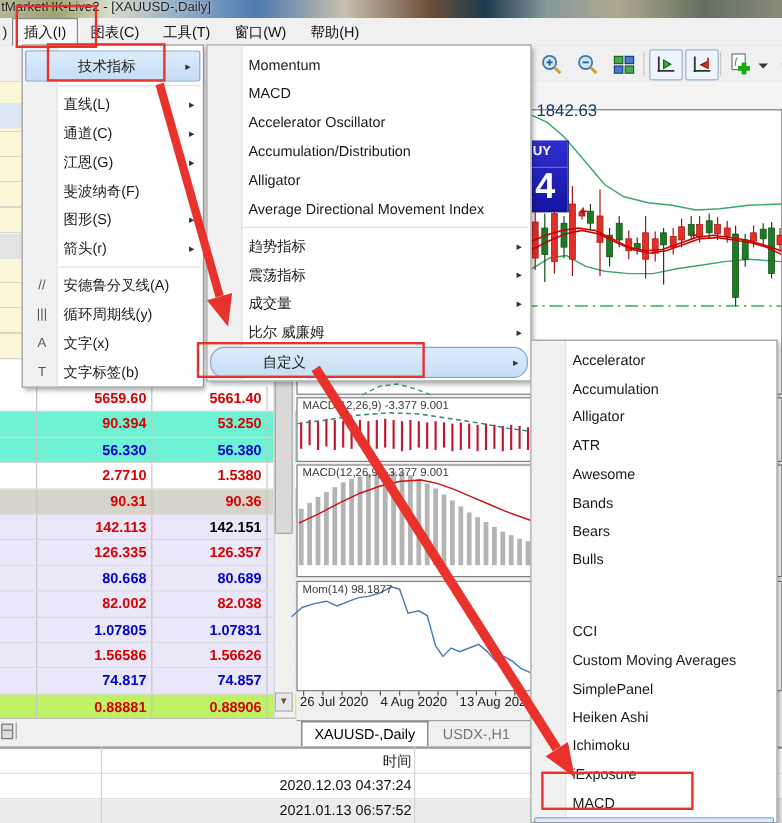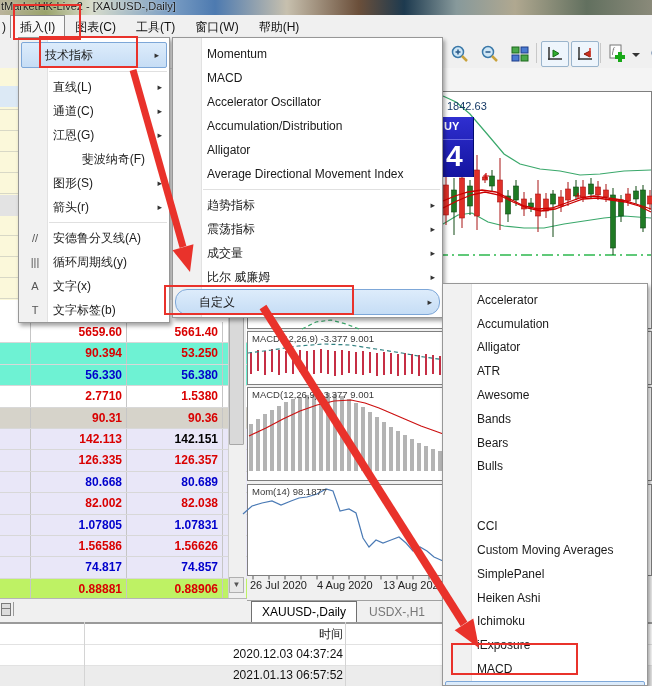--- a/index.html
+++ b/index.html
@@ -51,34 +51,34 @@
   .ctab.idle{left:112px;top:2px;width:76px;height:19px;color:#777;padding-top:2px;}
   
   #terminal{left:0;top:622px;width:652px;height:64px;background:#fff;border-top:2px solid #9a9a9a;}
   .trow{position:relative;width:652px;box-sizing:border-box;border-bottom:1px solid #e2e2e2;}
   .trow .tcell{position:absolute;right:309px;top:2px;font-size:12px;color:#111;}
   #thead{height:21px;} #thead .tcell{color:#222;}
   .tr1{height:21px;background:#fff;} .tr2{height:21px;background:#ececec;}
   .tcol{position:absolute;top:622px;width:1px;height:64px;background:#d4d4d4;}
   
   .plabel{position:absolute;font-size:9.5px;color:#3a3a3a;z-index:7;white-space:nowrap;}
-  #pricelabel{left:447px;top:100px;font-size:11px;color:#163a66;z-index:7;}
+  #pricelabel{left:447px;top:84px;font-size:14px;color:#163a66;z-index:7;}
   .axlabel{position:absolute;top:579px;font-size:11px;color:#222;z-index:7;white-space:nowrap;}
   
   #buypanel{left:443px;top:117px;width:30px;height:60px;background:linear-gradient(#2f2fd0,#1414a0);z-index:7;color:#fff;overflow:hidden;border-right:1px solid #000a70;}
   #buypanel .l1{position:absolute;left:1px;top:3px;font-size:11px;font-weight:bold;}
   #buypanel .div{position:absolute;left:0;top:22px;width:30px;height:1px;background:#6a6ae0;}
   #buypanel .l2{position:absolute;left:3px;top:22px;font-size:30px;font-weight:bold;}
   
   .menu{position:absolute;background:#fff;border:1px solid #979797;box-shadow:2px 3px 4px rgba(0,0,0,.35);z-index:50;box-sizing:border-box;padding-top:4px;overflow:hidden;}
   .menu .gutter{position:absolute;left:0;top:0;bottom:0;width:28px;background:#f1f1f1;border-right:1px solid #e2e2e2;}
   .mi{position:relative;box-sizing:border-box;padding:0 24px 0 34px;display:flex;align-items:center;font-size:12px;color:#1a1a1a;white-space:nowrap;}
   .mi .micon{position:absolute;left:7px;width:18px;text-align:center;color:#555;font-size:11px;}
   .mi .marrow{position:absolute;right:7px;font-size:9px;color:#333;}
-  .mi.hl{border:1px solid #7da7d8;border-radius:2px;background:linear-gradient(#ddecfb,#c6ddf5);margin:0 2px;padding:0 21px 0 23px;}
+  .mi.hl{border:1px solid #7da7d8;border-radius:2px;background:linear-gradient(#ddecfb,#c6ddf5);margin:0 2px;padding:0 21px 0 43px;}
   .msep{height:1px;background:#e0e0e0;margin:3px 2px 3px 30px;}
   #menu-insert{left:18px;top:37px;width:152px;height:286px;}
   #menu-indicators{left:172px;top:37px;width:271px;height:281px;}
   #menu-custom{left:442px;top:283px;width:206px;height:403px;}
   svg{display:block;}
   #chartsvg{position:absolute;left:0;top:0;z-index:5;pointer-events:none;}
   #annsvg{position:absolute;left:0;top:0;z-index:100;pointer-events:none;}
 </style>
 </head>
 <body>
@@ -428,21 +428,21 @@
         <span class="marrow">▸</span>
       </div>
       <div class="mi" style="height: 24px;">
         <span>通道(C)</span>
         <span class="marrow">▸</span>
       </div>
       <div class="mi" style="height: 24px;">
         <span>江恩(G)</span>
         <span class="marrow">▸</span>
       </div>
-      <div class="mi" style="height: 24px; justify-content: flex-end;">
+      <div class="mi" style="height: 24px;">
         <span>斐波纳奇(F)</span>
       </div>
       <div class="mi" style="height: 24px;">
         <span>图形(S)</span>
         <span class="marrow">▸</span>
       </div>
       <div class="mi" style="height: 24px;">
         <span>箭头(r)</span>
         <span class="marrow">▸</span>
       </div>

